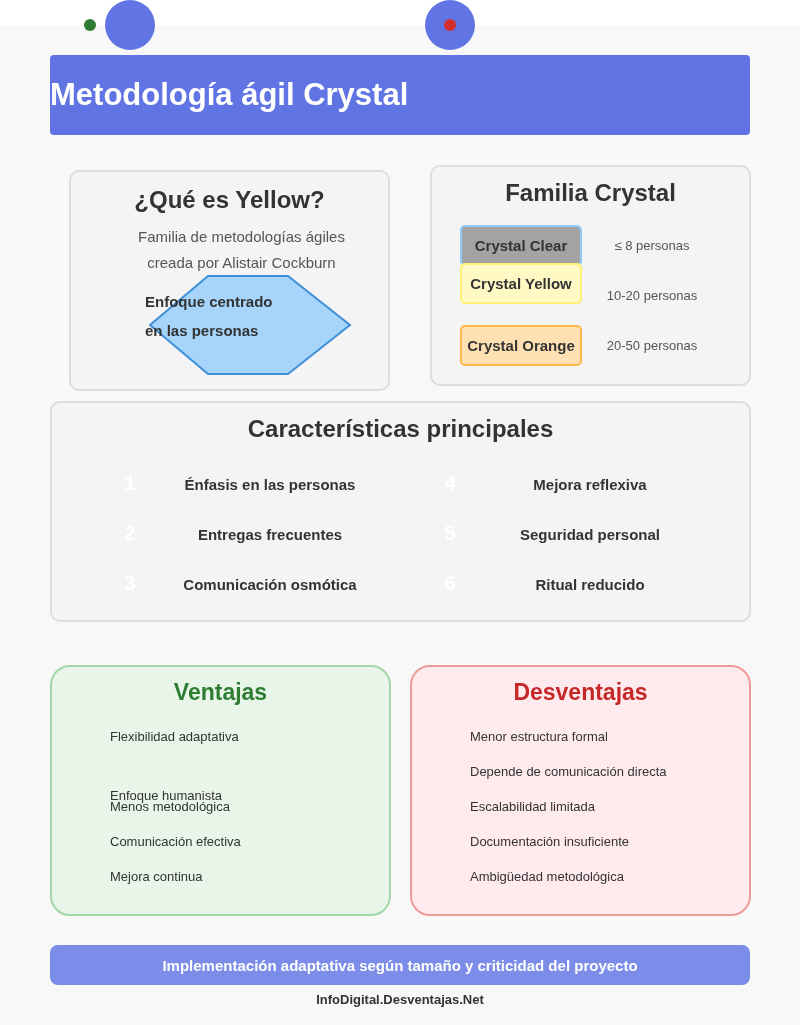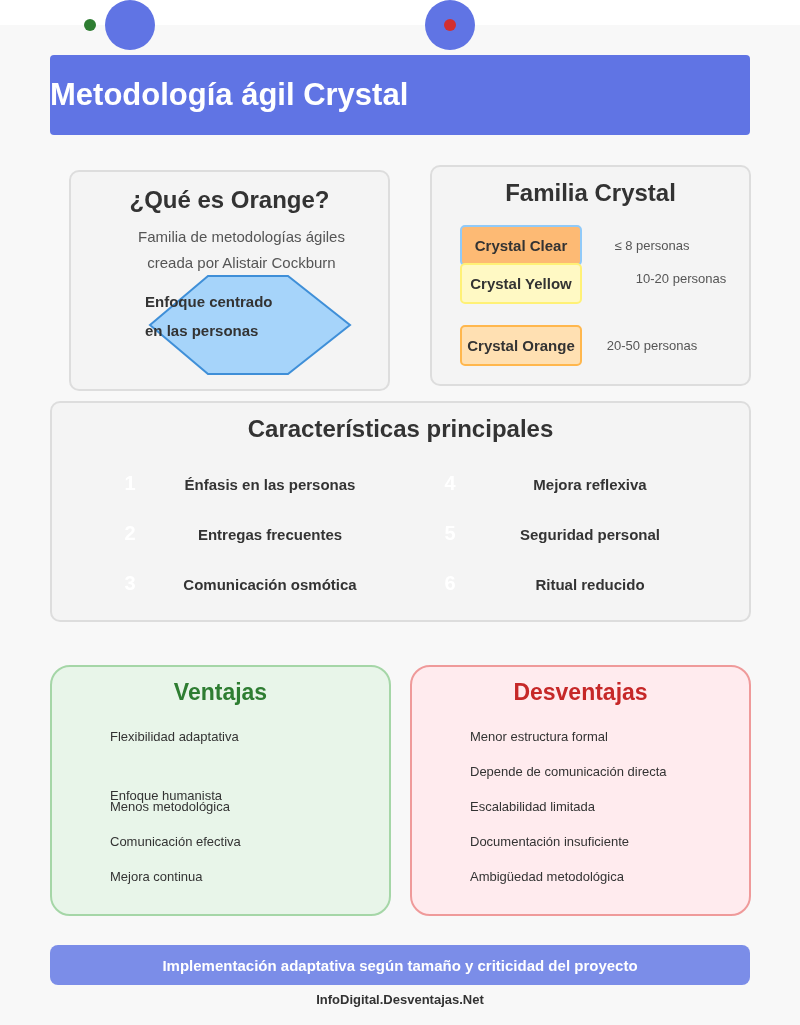--- a/index.html
+++ b/index.html
@@ -78,44 +78,44 @@
 <div class="circle big-circle" style="left:105px;"></div>
 <div class="circle big-circle" style="left:425px;"></div>
 <div class="circle dot" style="left:84px; top:19px; background:#2e7d32;"></div>
 <div class="circle dot" style="left:444px; top:19px; background:#d32f2f;"></div>
 
 <div class="header">
   <h1>Metodología ágil Crystal</h1>
 </div>
 
 <div class="panel" id="que-es">
-  <div class="panel-title">¿Qué es Orange?</div>
+  <div class="panel-title">¿Qué es Yellow?</div>
   <div class="desc" style="top:56px;">Familia de metodologías ágiles</div>
   <div class="desc" style="top:82px;">creada por Alistair Cockburn</div>
   <div class="hexagon-wrap">
     <svg width="204" height="102" viewBox="0 0 204 102">
       <polygon points="2,51 60,2 140,2 202,51 140,100 60,100" fill="#a6d4fa" stroke="#3f8fd8" stroke-width="2"></polygon>
     </svg>
     <div class="hex-text" style="top:19px; left:-3px;">Enfoque centrado</div>
     <div class="hex-text" style="top:48px; left:-3px;">en las personas</div>
   </div>
 </div>
 
 <div class="panel" id="familia">
   <div class="panel-title">Familia Crystal</div>
 
-  <div class="fam-box" style="top:58px; background:#fdba74; border-color:#90caf9;">
+  <div class="fam-box" style="top:58px; background:#a3a3a3; border-color:#90caf9;">
     <span>Crystal Clear</span>
   </div>
   <div class="fam-size" style="top:71px;">≤ 8 personas</div>
 
   <div class="fam-box" style="top:96px; background:#fff9c4; border-color:#fff176;">
     <span>Crystal Yellow</span>
   </div>
-  <div class="fam-size" style="top:104px;margin-left:29px;">10-20 personas</div>
+  <div class="fam-size" style="top:121px;">10-20 personas</div>
 
   <div class="fam-box" style="top:158px; background:#ffe0b2; border-color:#ffb74d;">
     <span>Crystal Orange</span>
   </div>
   <div class="fam-size" style="top:171px;">20-50 personas</div>
 </div>
 
 <div class="panel" id="caracteristicas">
   <div class="panel-title">Características principales</div>
 

